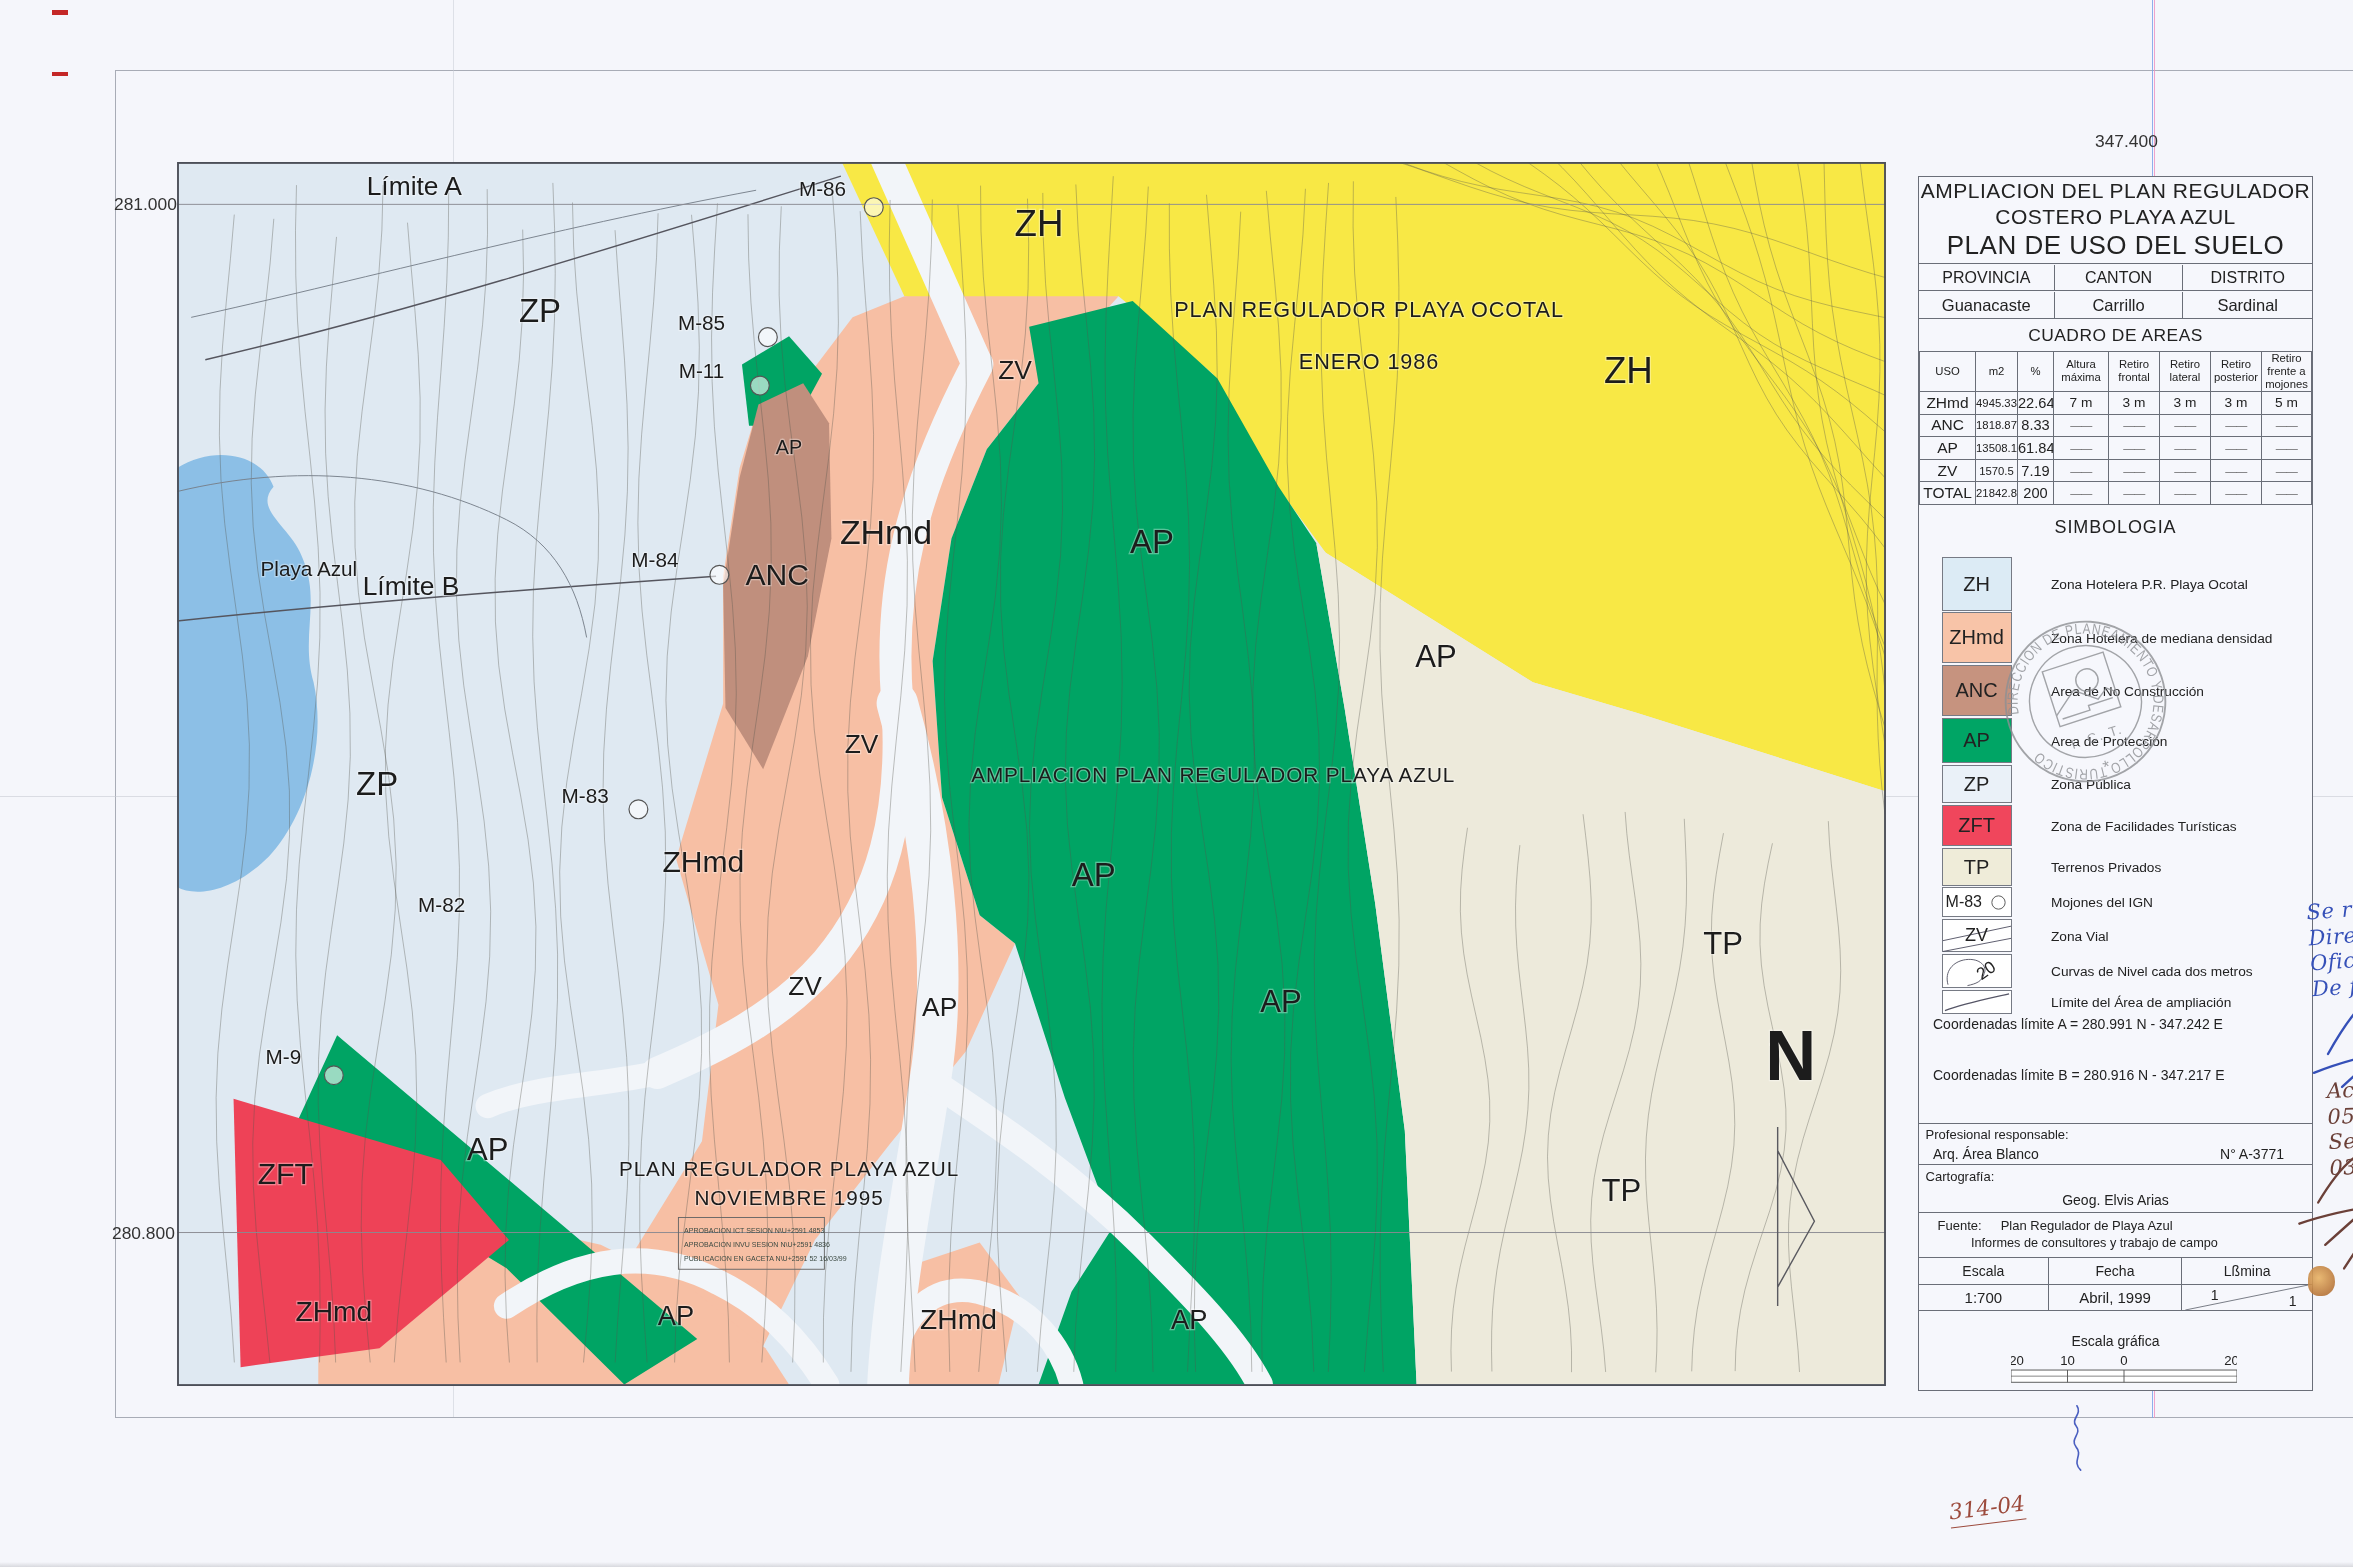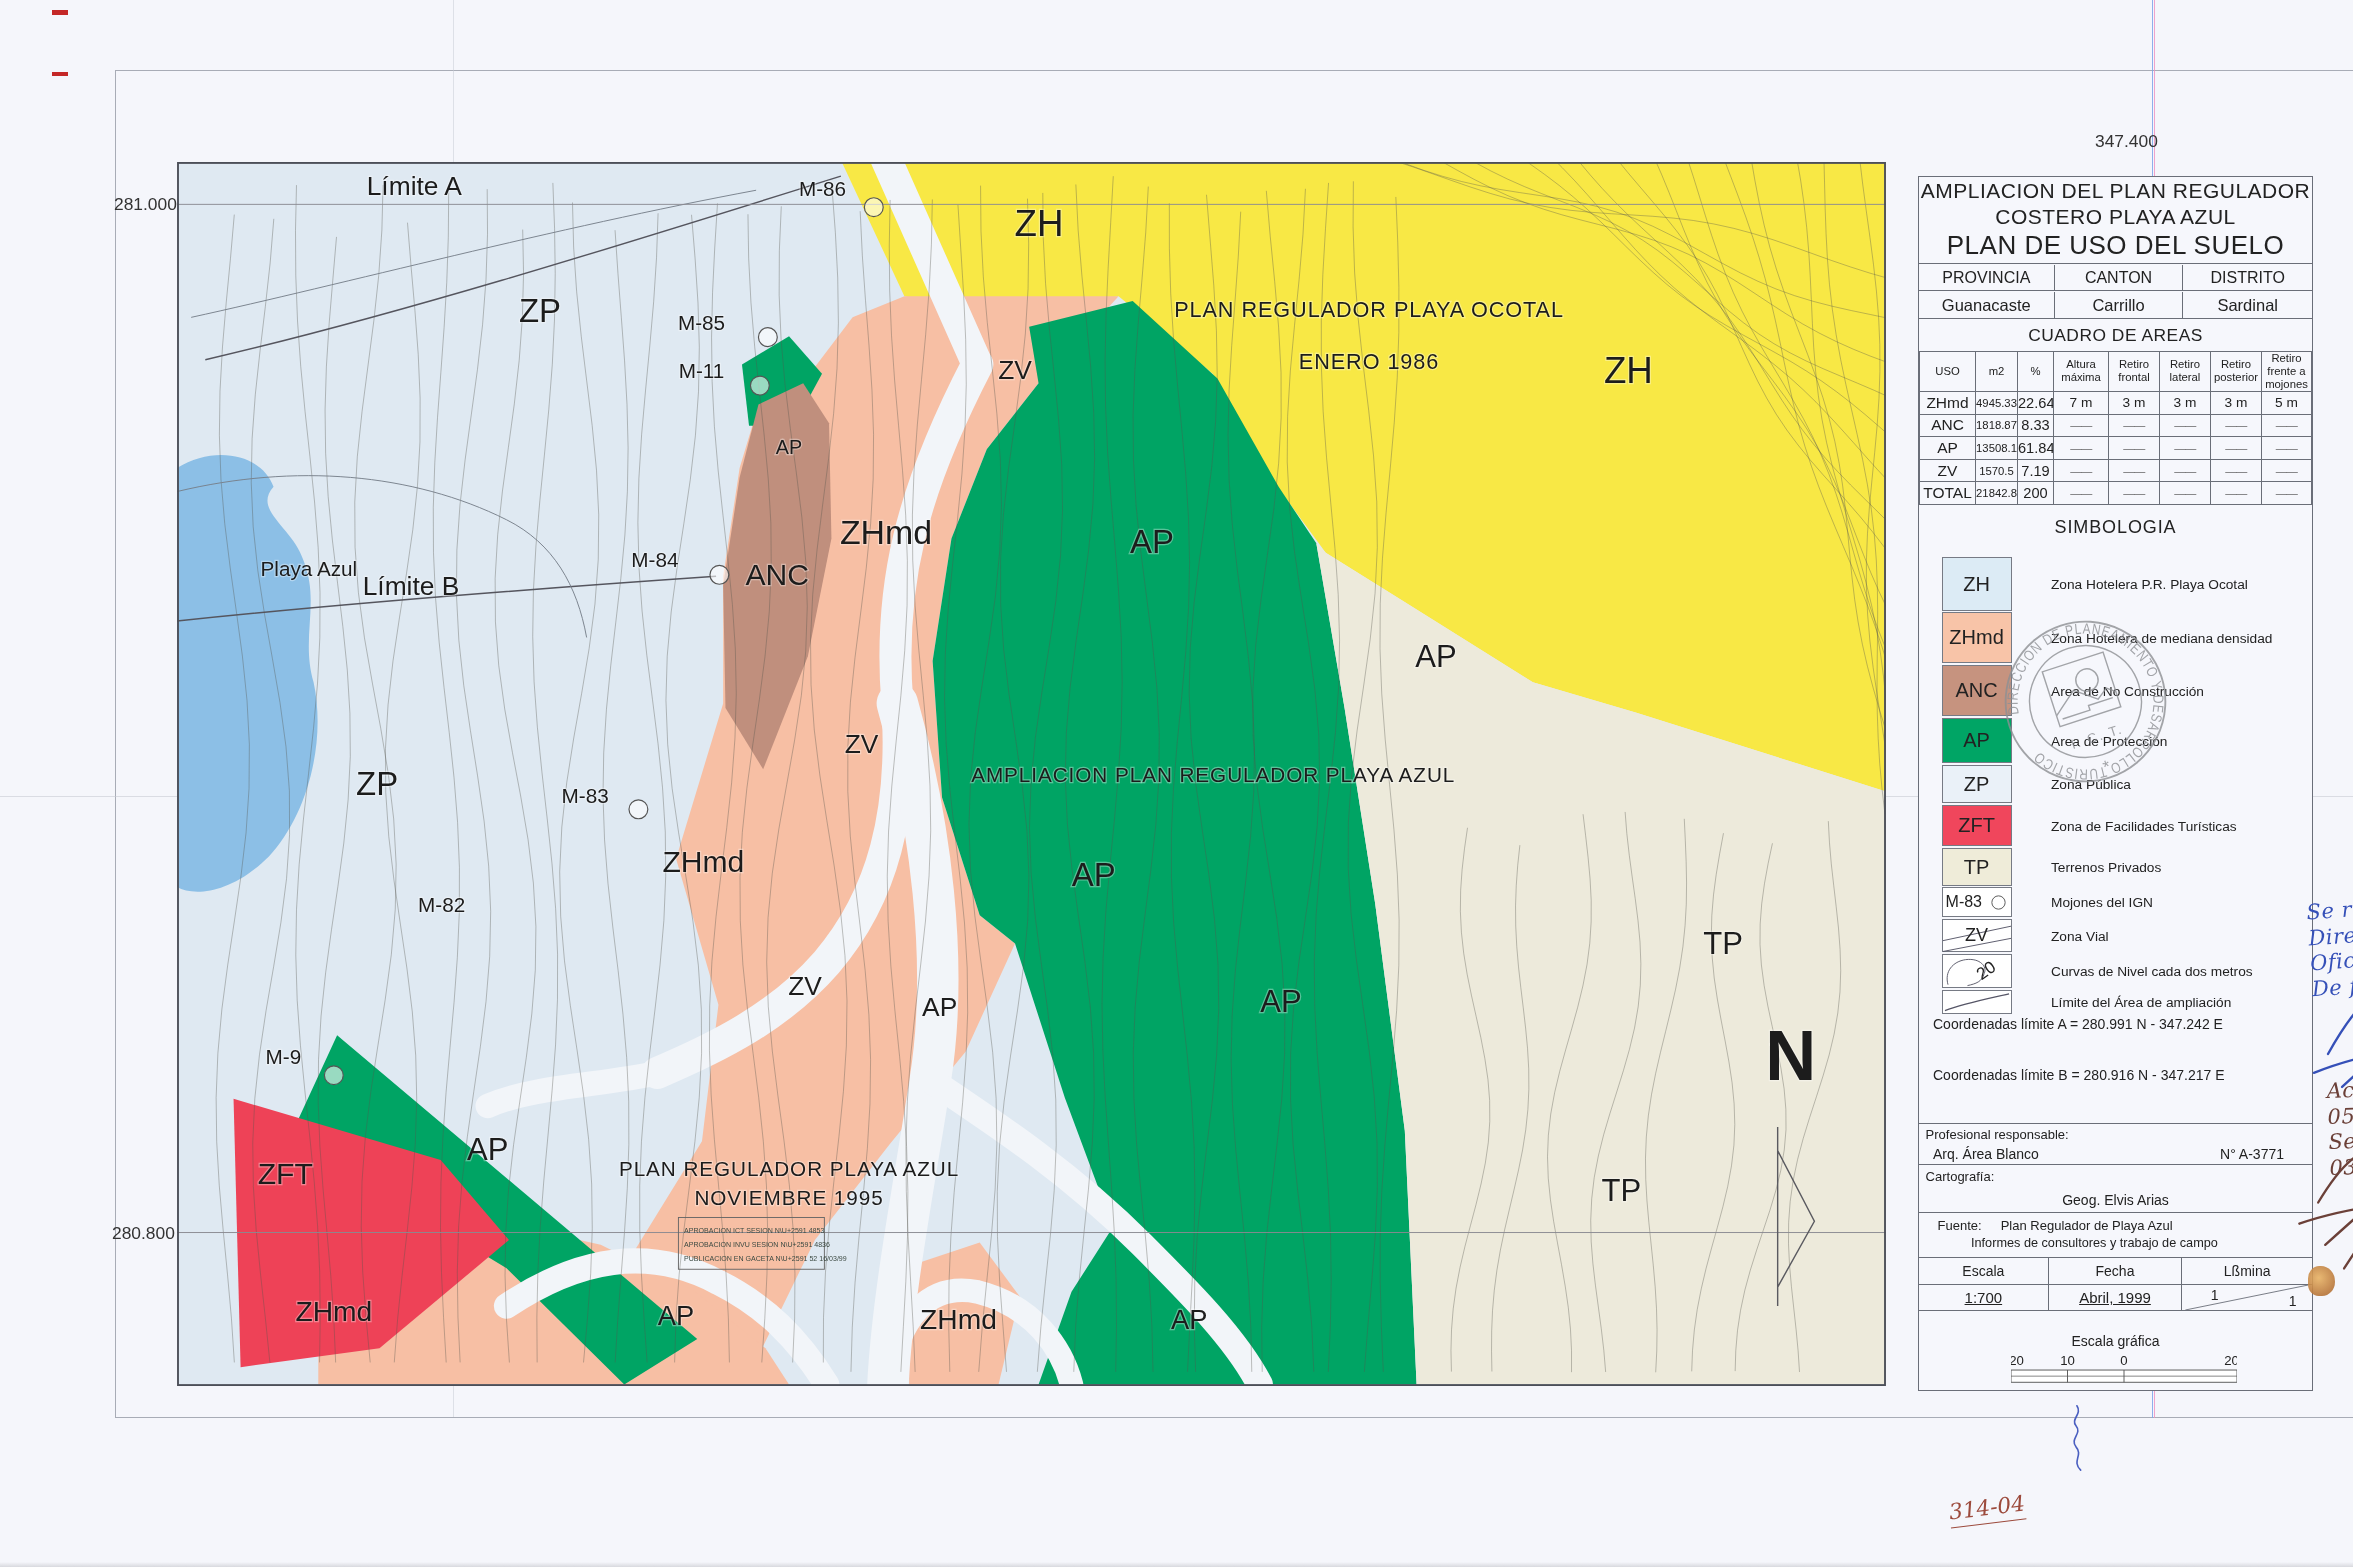--- a/index.html
+++ b/index.html
@@ -44,21 +44,21 @@
   .lg-label{position:absolute;left:107px;font-size:13.7px;top:50%;transform:translateY(-50%);white-space:nowrap;margin-left:25px;}
   .dots{background-image:radial-gradient(rgba(96,125,150,.5) 0.7px, transparent 0.7px);background-size:3.8px 3.8px;}
   .dots-y{background-image:radial-gradient(rgba(150,140,40,.45) 0.7px, transparent 0.7px);background-size:3.3px 3.3px;}
   .hatch{background-image:repeating-linear-gradient(50deg, rgba(110,60,40,.38) 0 1.4px, transparent 1.4px 3.8px);}
   .coord-line{font-size:14px;padding-left:14px;}
   .cred-label{font-size:13px;padding-left:6.6px;}
   .cred-val{font-size:14px;}
   .meta-grid{display:grid;grid-template-columns:33% 34% 33%;height:100%;}
   .meta-grid > div{border-right:0.7px solid #6a6e78;display:flex;align-items:center;justify-content:center;position:relative;}
   .meta-grid > div:last-child{border-right:none;}
-  .meta-h{font-size:14px;} .meta-v{font-size:15px;text-decoration:underline;}
+  .meta-h{font-size:14px;} .meta-v{font-size:15px;}
   .lamina-1a{position:absolute;left:22%;top:6%;font-size:14px;}
   .lamina-1b{position:absolute;right:12%;bottom:4%;font-size:14px;}
 
   
   .coordlabel{position:absolute;font-size:17.4px;color:#333;}
 
   
   .hand{position:absolute;font-family:"DejaVu Serif",serif;font-style:italic;line-height:1.22;white-space:nowrap;}
   .hand div{letter-spacing:0.5px;}
   svg.overlay{position:absolute;overflow:visible;}

